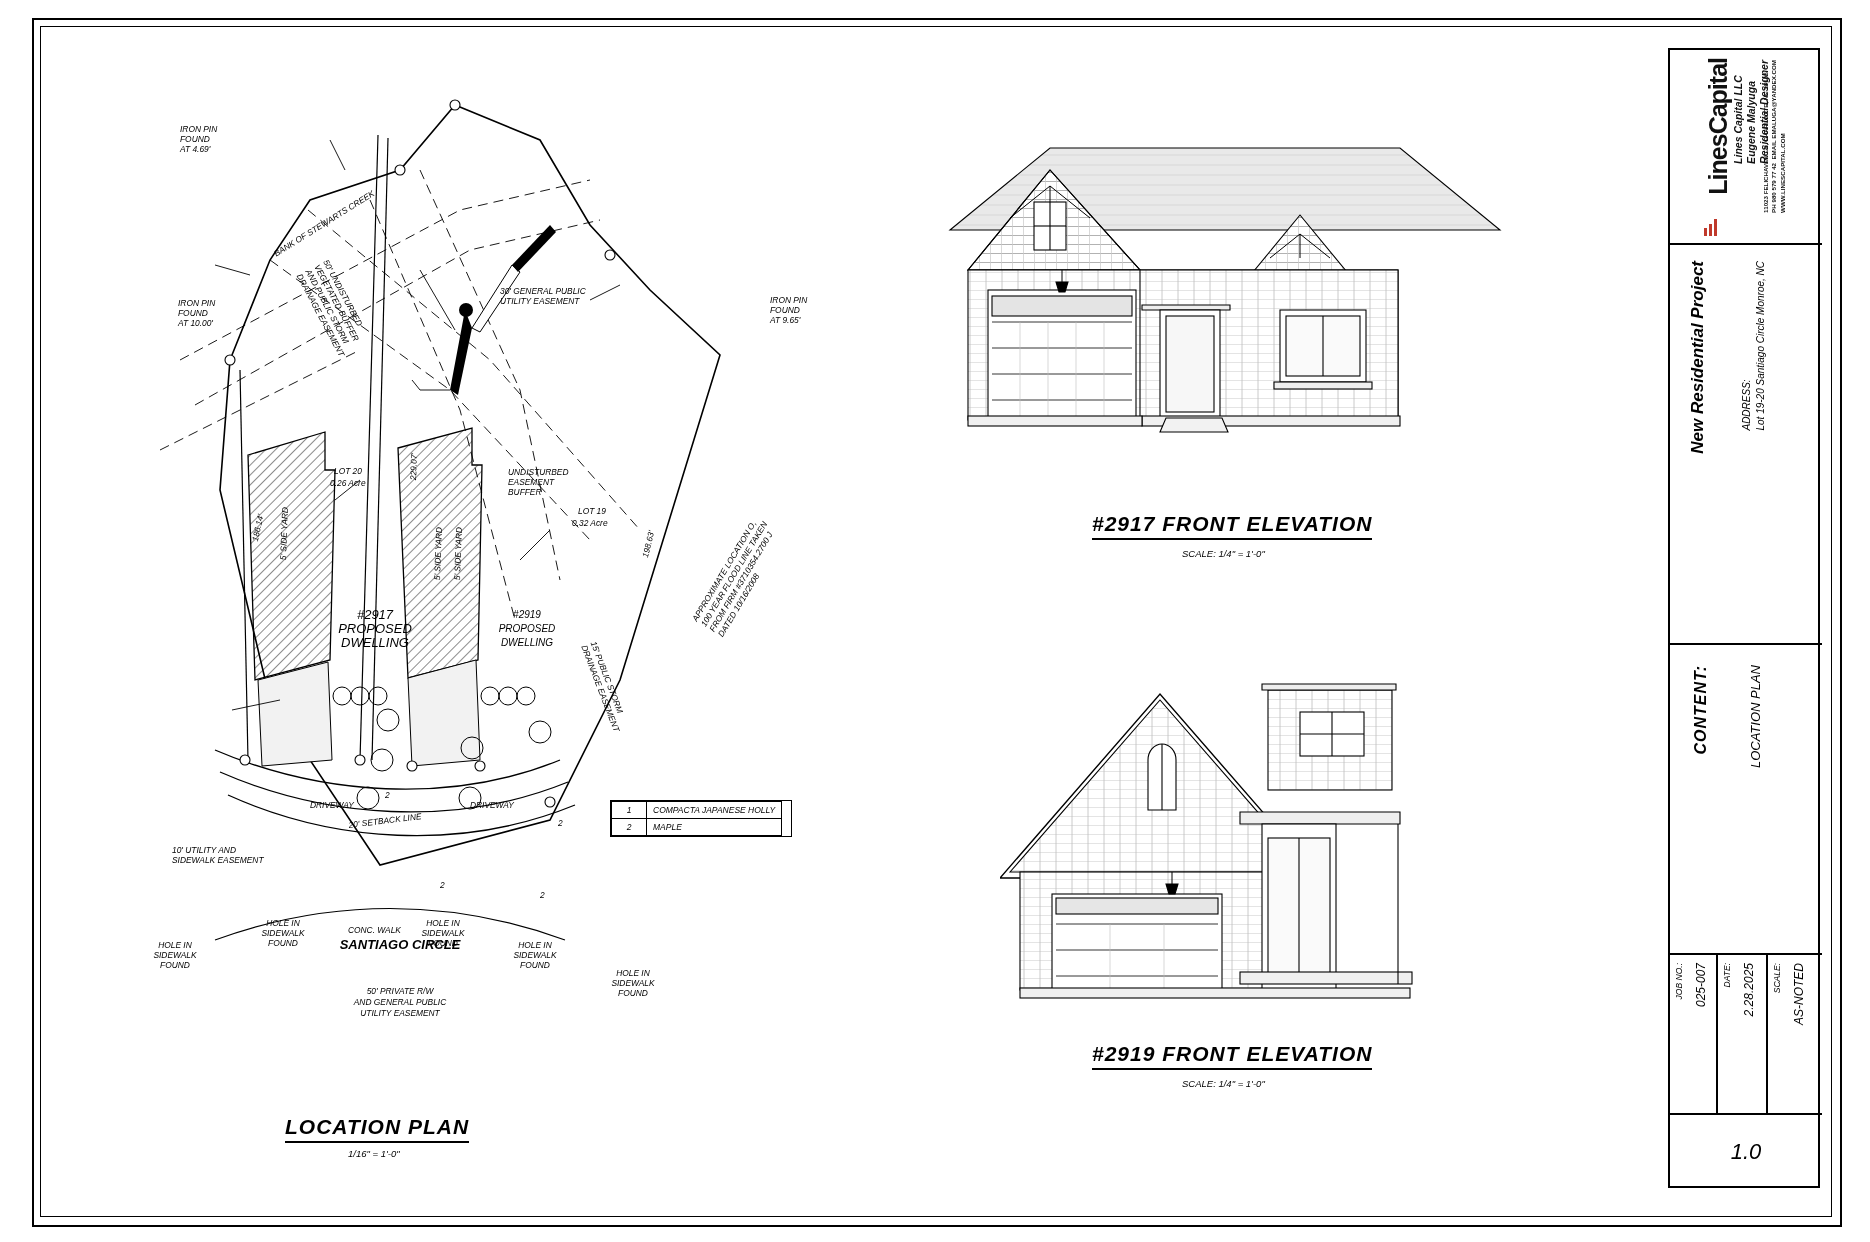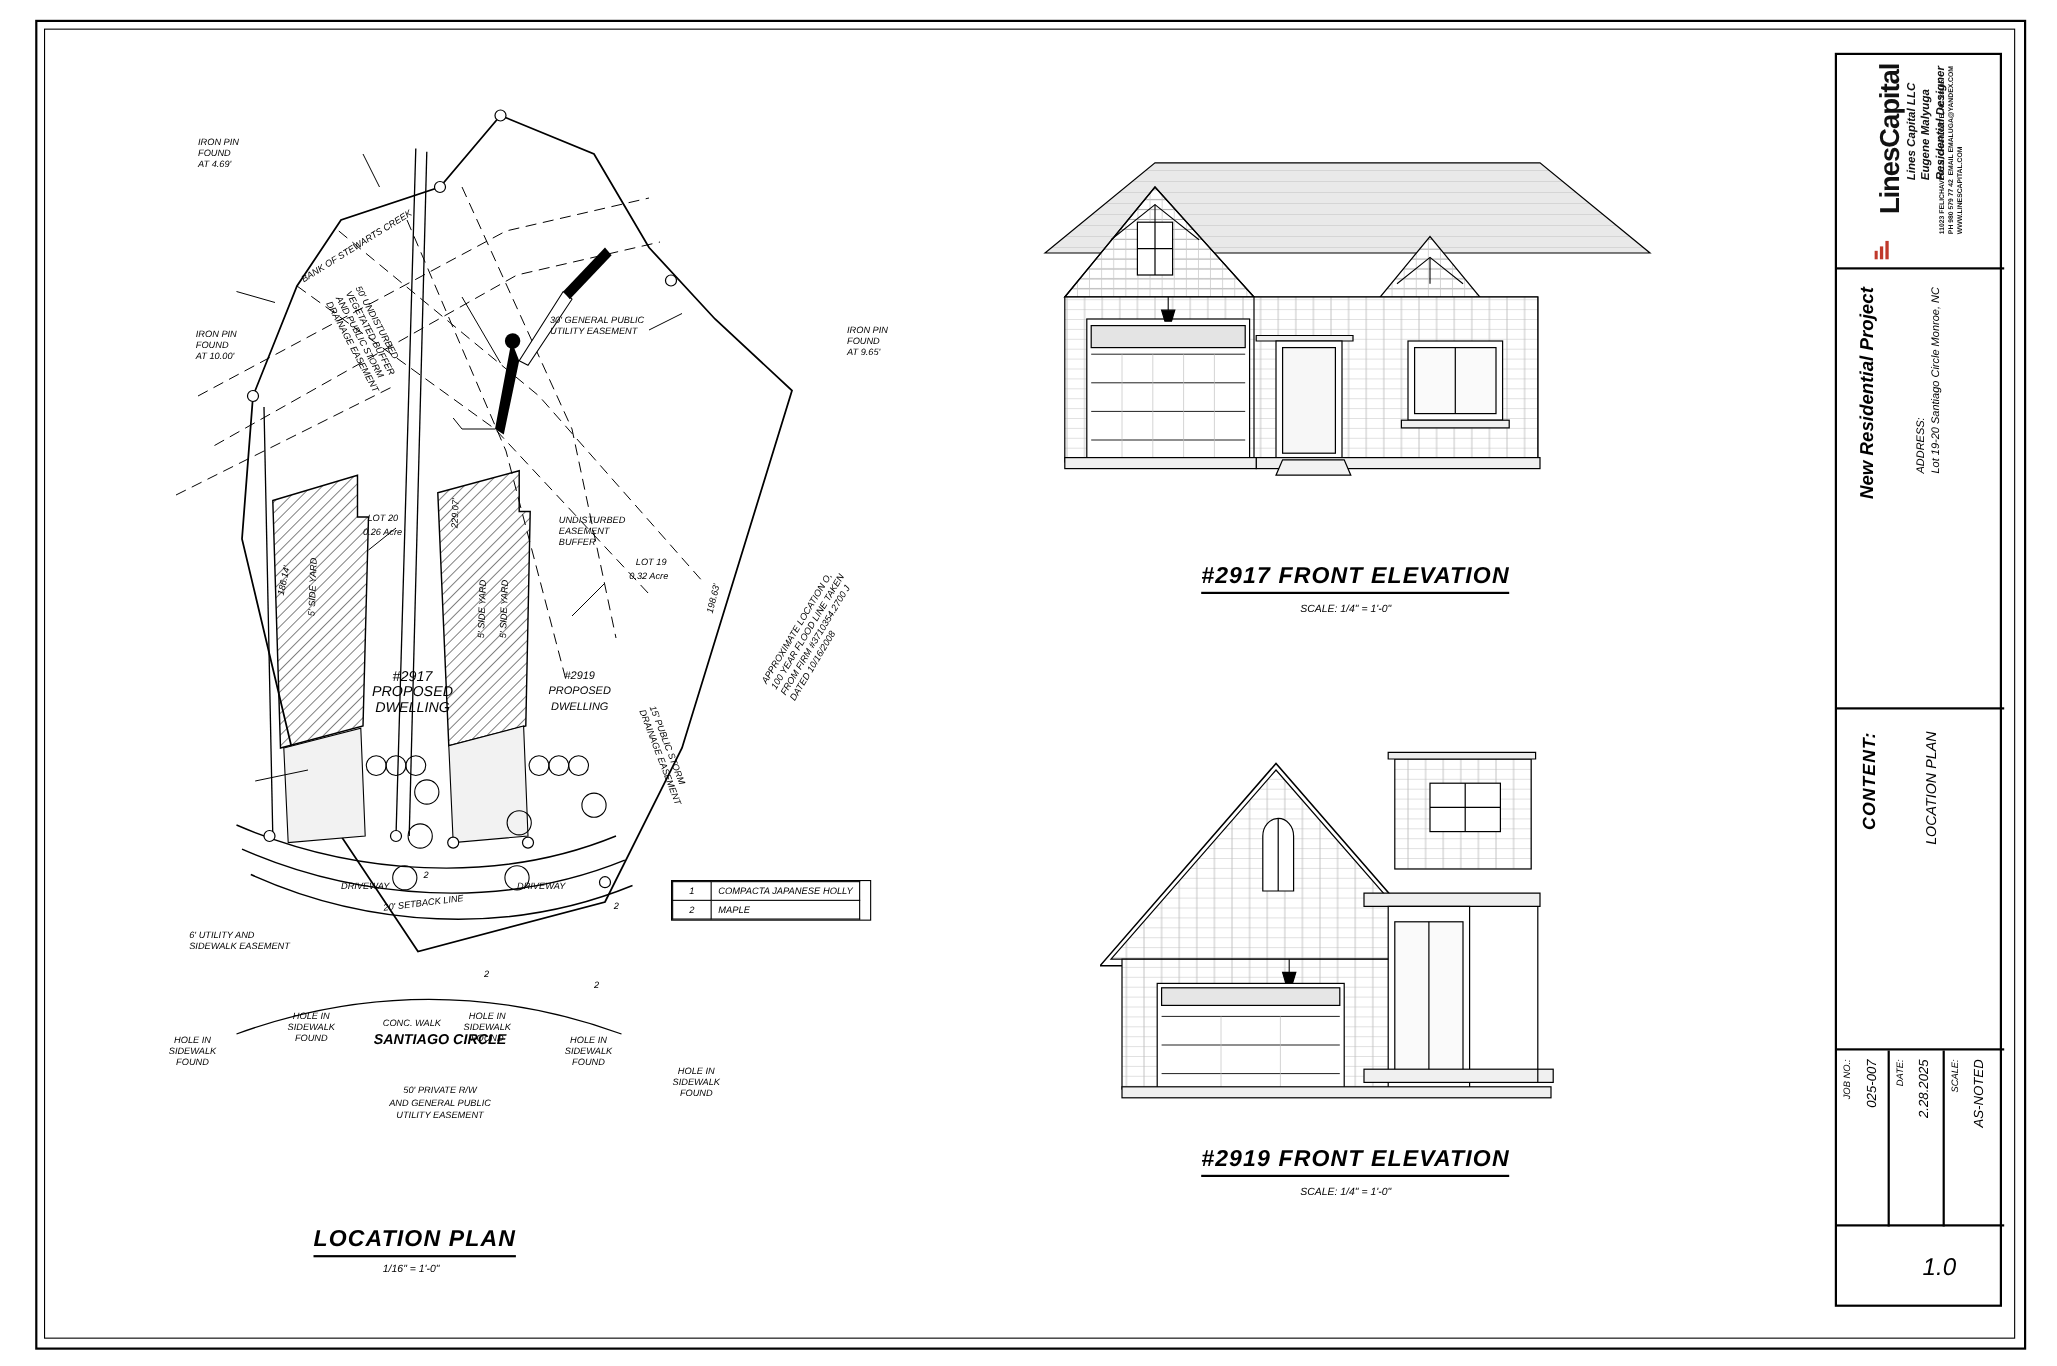--- a/index.html
+++ b/index.html
@@ -21,21 +21,21 @@
   .logo-text{position:absolute;left:34px;top:8px;font-size:25px;font-weight:bold;letter-spacing:-1px;color:#111;}
   .logo-bars{position:absolute;left:34px;top:168px;}
   .co-lines{position:absolute;left:62px;top:10px;font-size:10.5px;line-height:13px;font-style:italic;font-weight:bold;color:#111;}
   .co-small{position:absolute;left:92px;top:10px;font-size:6.2px;line-height:8.4px;color:#111;font-weight:bold;}
   .proj-title{position:absolute;left:18px;top:16px;font-size:17px;font-style:italic;font-weight:bold;}
   .addr{position:absolute;left:70px;top:16px;font-size:10px;font-style:italic;line-height:14px;}
   .content-label{position:absolute;left:22px;top:20px;font-size:16px;font-weight:bold;font-style:italic;letter-spacing:1px;}
   .content-value{position:absolute;left:78px;top:20px;font-size:13px;font-style:italic;}
   .jobrow{position:absolute;font-size:8.5px;font-style:italic;}
   .jobval{position:absolute;font-size:12px;font-style:italic;}
-  .sheetno{position:absolute;left:0;top:0;width:152px;height:73px;display:flex;align-items:center;justify-content:center;font-size:22px;font-style:italic;padding-left:17px;}
+  .sheetno{position:absolute;left:0;top:0;width:152px;height:73px;display:flex;align-items:center;justify-content:center;font-size:22px;font-style:italic;}
   .vline{position:absolute;background:#000;width:2px;}
   
   .lbl{position:absolute;font-size:8.4px;line-height:10px;font-style:italic;white-space:pre;}
   .lbl.c{text-align:center;}
   .big-title{position:absolute;font-size:21px;font-style:italic;font-weight:bold;letter-spacing:1px;}
   .sub-title{position:absolute;font-size:9.5px;font-style:italic;}
   .u{border-bottom:2px solid #000;padding-bottom:2px;}
   
   .legend{position:absolute;border:1.5px solid #000;font-size:8.5px;font-style:italic;}
   .legend td{border:1px solid #000;padding:3px 6px;font-size:8.5px;font-style:italic;}
@@ -158,21 +158,21 @@
 UTILITY EASEMENT</div>
   <div class="lbl" style="left:508px;top:467px;">UNDISTURBED
 EASEMENT
 BUFFER</div>
   <div class="lbl" style="left:690px;top:618px;transform:rotate(-59deg);transform-origin:0 0;">APPROXIMATE LOCATION O,
 100 YEAR FLOOD LINE TAKEN
 FROM FIRM #3710354.2700 J
 DATED 10/16/2008</div>
   <div class="lbl" style="left:598px;top:640px;transform:rotate(69deg);transform-origin:0 0;">15' PUBLIC STORM
 DRAINAGE EASEMENT</div>
-  <div class="lbl" style="left:172px;top:845px;">6' UTILITY AND
+  <div class="lbl" style="left:172px;top:845px;">10' UTILITY AND
 SIDEWALK EASEMENT</div>
   <div class="lbl" style="left:348px;top:820px;transform:rotate(-7deg);transform-origin:0 0;">20' SETBACK LINE</div>
   <div class="lbl" style="left:348px;top:925px;">CONC. WALK</div>
   <div class="lbl" style="left:310px;top:800px;">DRIVEWAY</div>
   <div class="lbl" style="left:470px;top:800px;">DRIVEWAY</div>
 
   <div class="lbl" style="left:334px;top:466px;">LOT 20</div>
   <div class="lbl" style="left:330px;top:478px;font-style:italic;">0.26 Acre</div>
   <div class="lbl" style="left:578px;top:506px;">LOT 19</div>
   <div class="lbl" style="left:572px;top:518px;">0.32 Acre</div>

